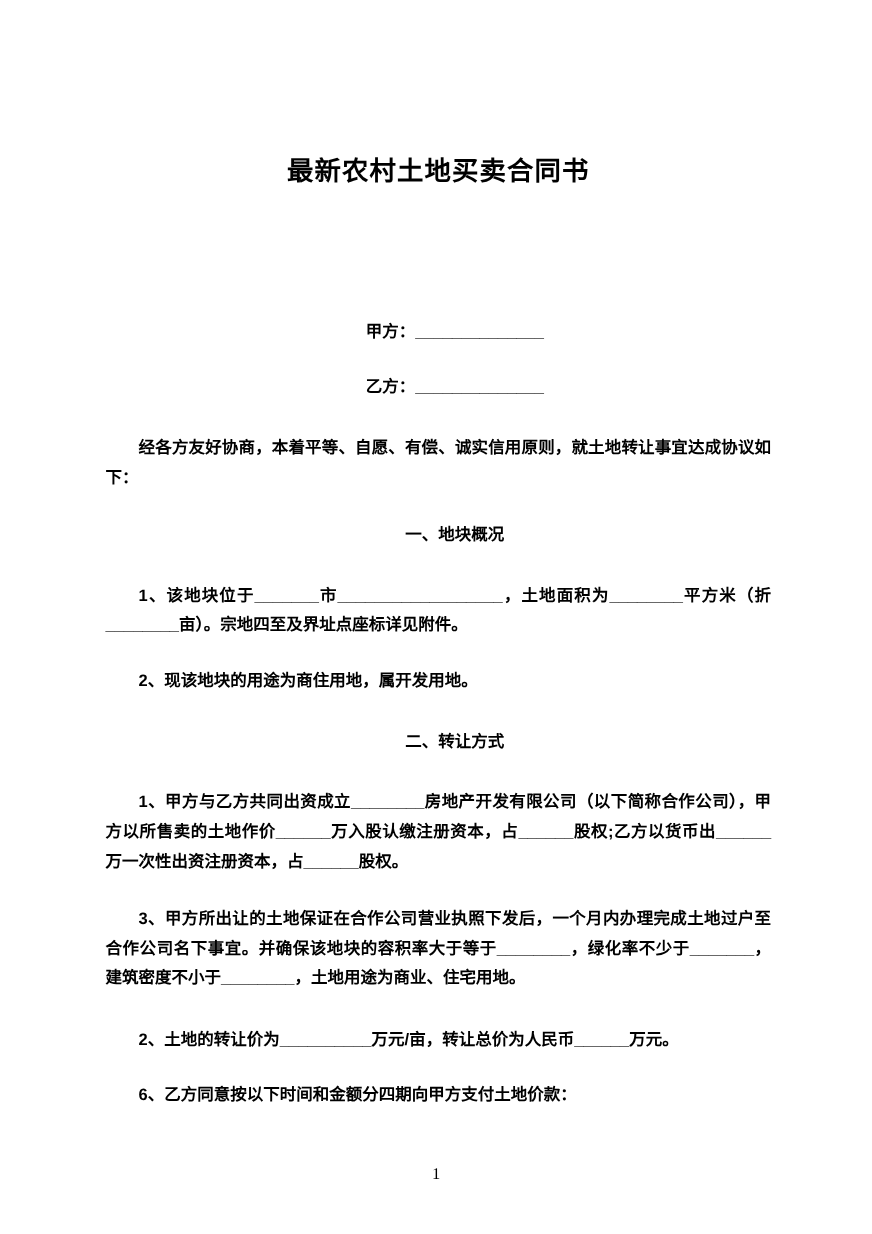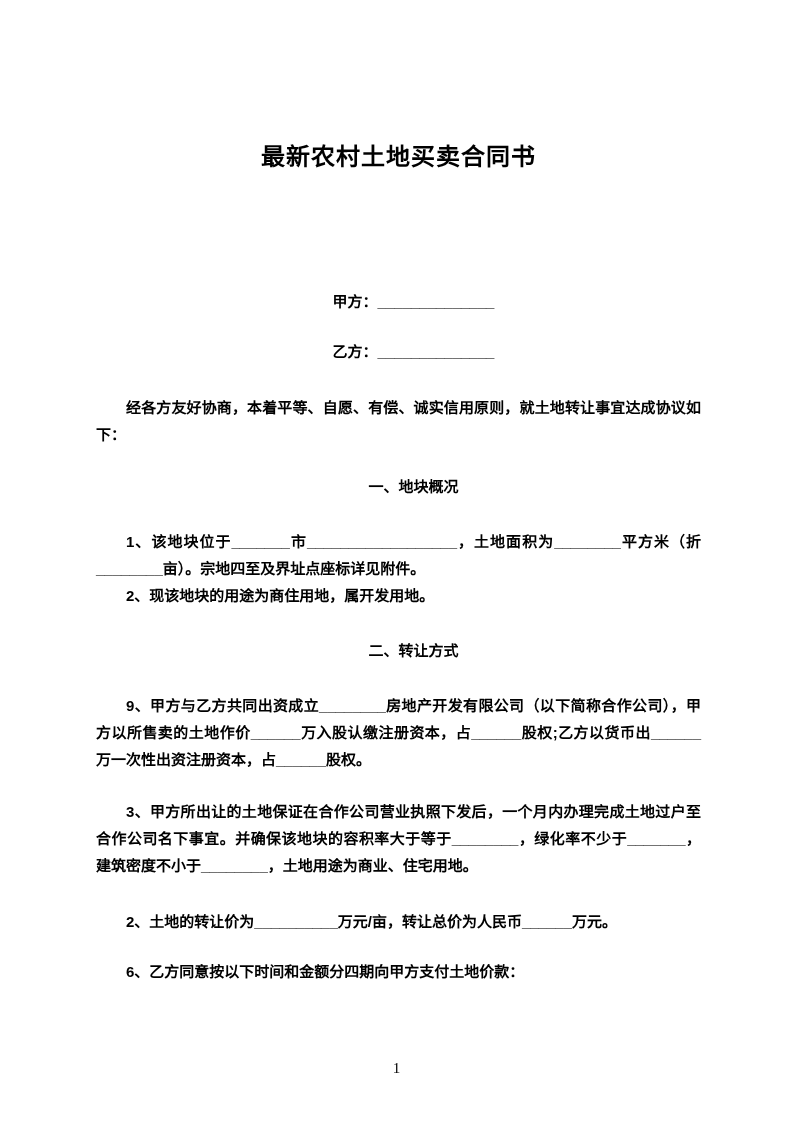--- a/index.html
+++ b/index.html
@@ -36,21 +36,21 @@
     text-align: justify;
     word-break: break-word;
   }
   .party {
     text-align: center;
   }
   .heading {
     text-align: center;
   }
   .mb23 { margin-bottom: 23px; }
-  .mb24 { }
+  .mb24 { margin-bottom: 24px; }
   .mb25 { margin-bottom: 25px; }
   .mb28 { margin-bottom: 28px; }
   .mb29 { margin-bottom: 29px; margin-top: 23px; }
   .page-number {
     position: absolute;
     bottom: 44px;
     left: 0;
     width: 100%;
     text-align: center;
     font-size: 15px;
@@ -73,21 +73,21 @@
   <p class="para mb25">经各方友好协商，本着平等、自愿、有偿、诚实信用原则，就土地转让事宜达成协议如下：</p>
 
   <p class="para heading mb28">一、地块概况</p>
 
   <p class="para mb24">1、该地块位于_______市__________________，土地面积为________平方米（折________亩）。宗地四至及界址点座标详见附件。</p>
 
   <p class="para mb28">2、现该地块的用途为商住用地，属开发用地。</p>
 
   <p class="para heading mb28">二、转让方式</p>
 
-  <p class="para mb25">9、甲方与乙方共同出资成立________房地产开发有限公司（以下简称合作公司），甲方以所售卖的土地作价______万入股认缴注册资本，占______股权;乙方以货币出______万一次性出资注册资本，占______股权。</p>
+  <p class="para mb25">1、甲方与乙方共同出资成立________房地产开发有限公司（以下简称合作公司），甲方以所售卖的土地作价______万入股认缴注册资本，占______股权;乙方以货币出______万一次性出资注册资本，占______股权。</p>
 
   <p class="para mb29">3、甲方所出让的土地保证在合作公司营业执照下发后，一个月内办理完成土地过户至合作公司名下事宜。并确保该地块的容积率大于等于________，绿化率不少于_______，建筑密度不小于________，土地用途为商业、住宅用地。</p>
 
   <p class="para mb23">2、土地的转让价为__________万元/亩，转让总价为人民币______万元。</p>
 
   <p class="para">6、乙方同意按以下时间和金额分四期向甲方支付土地价款：</p>
 
   <div class="page-number">1</div>
 
 </div>

